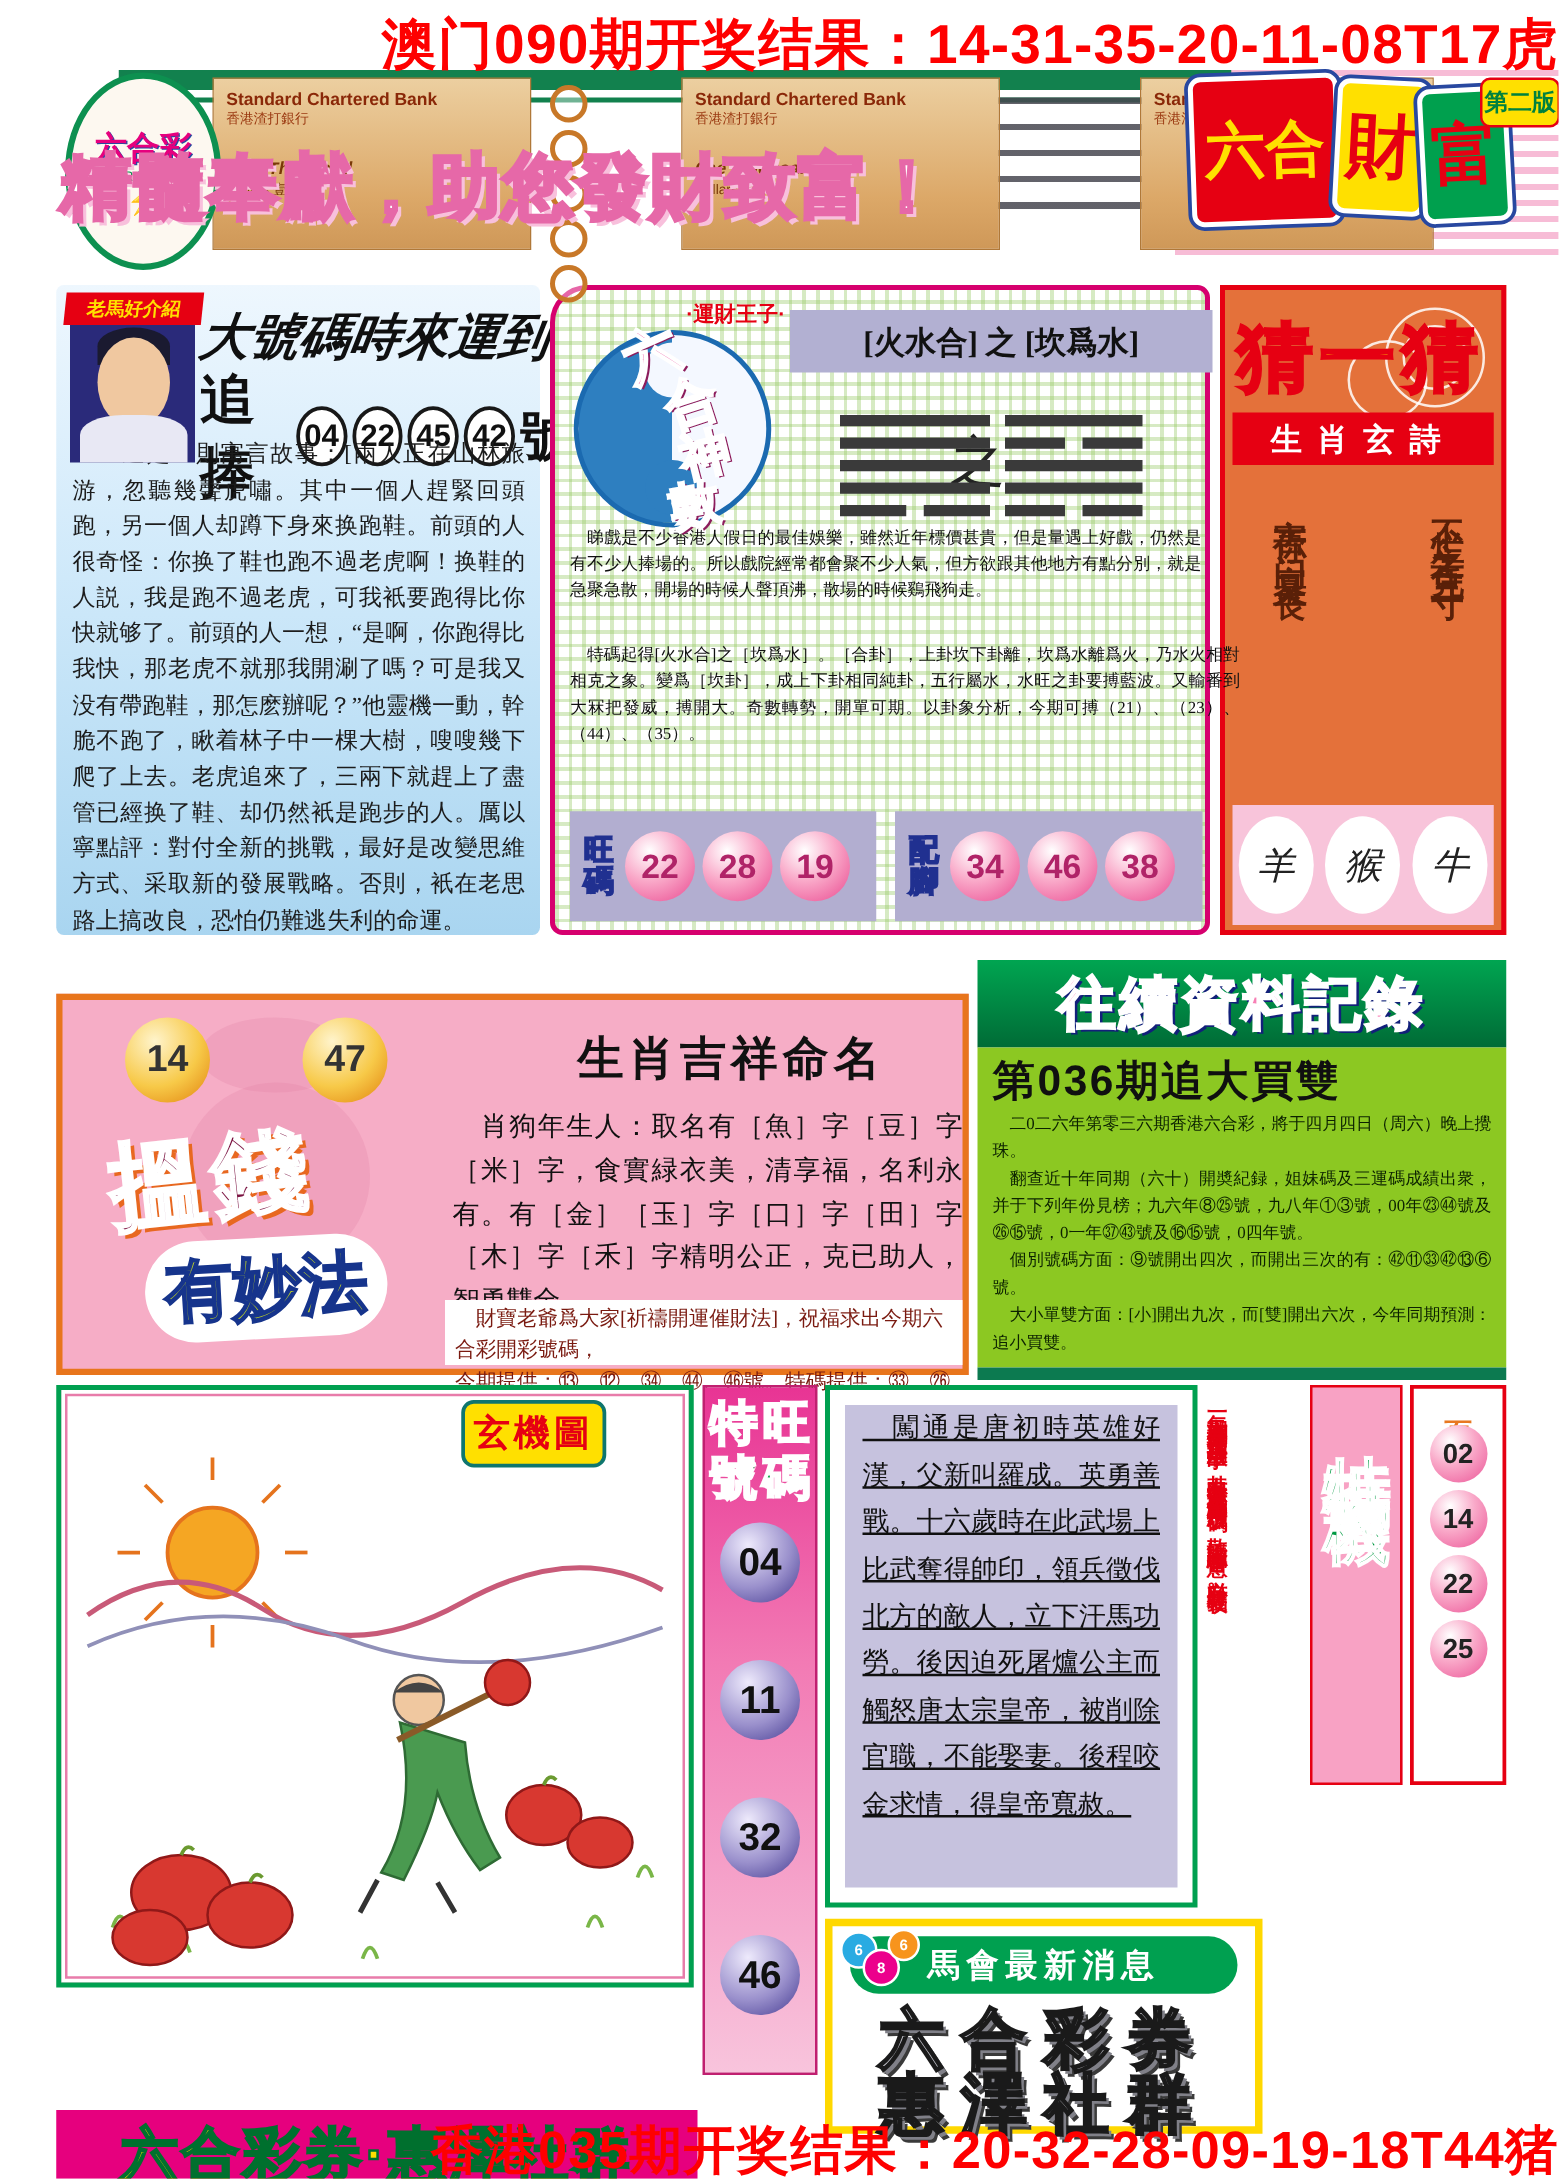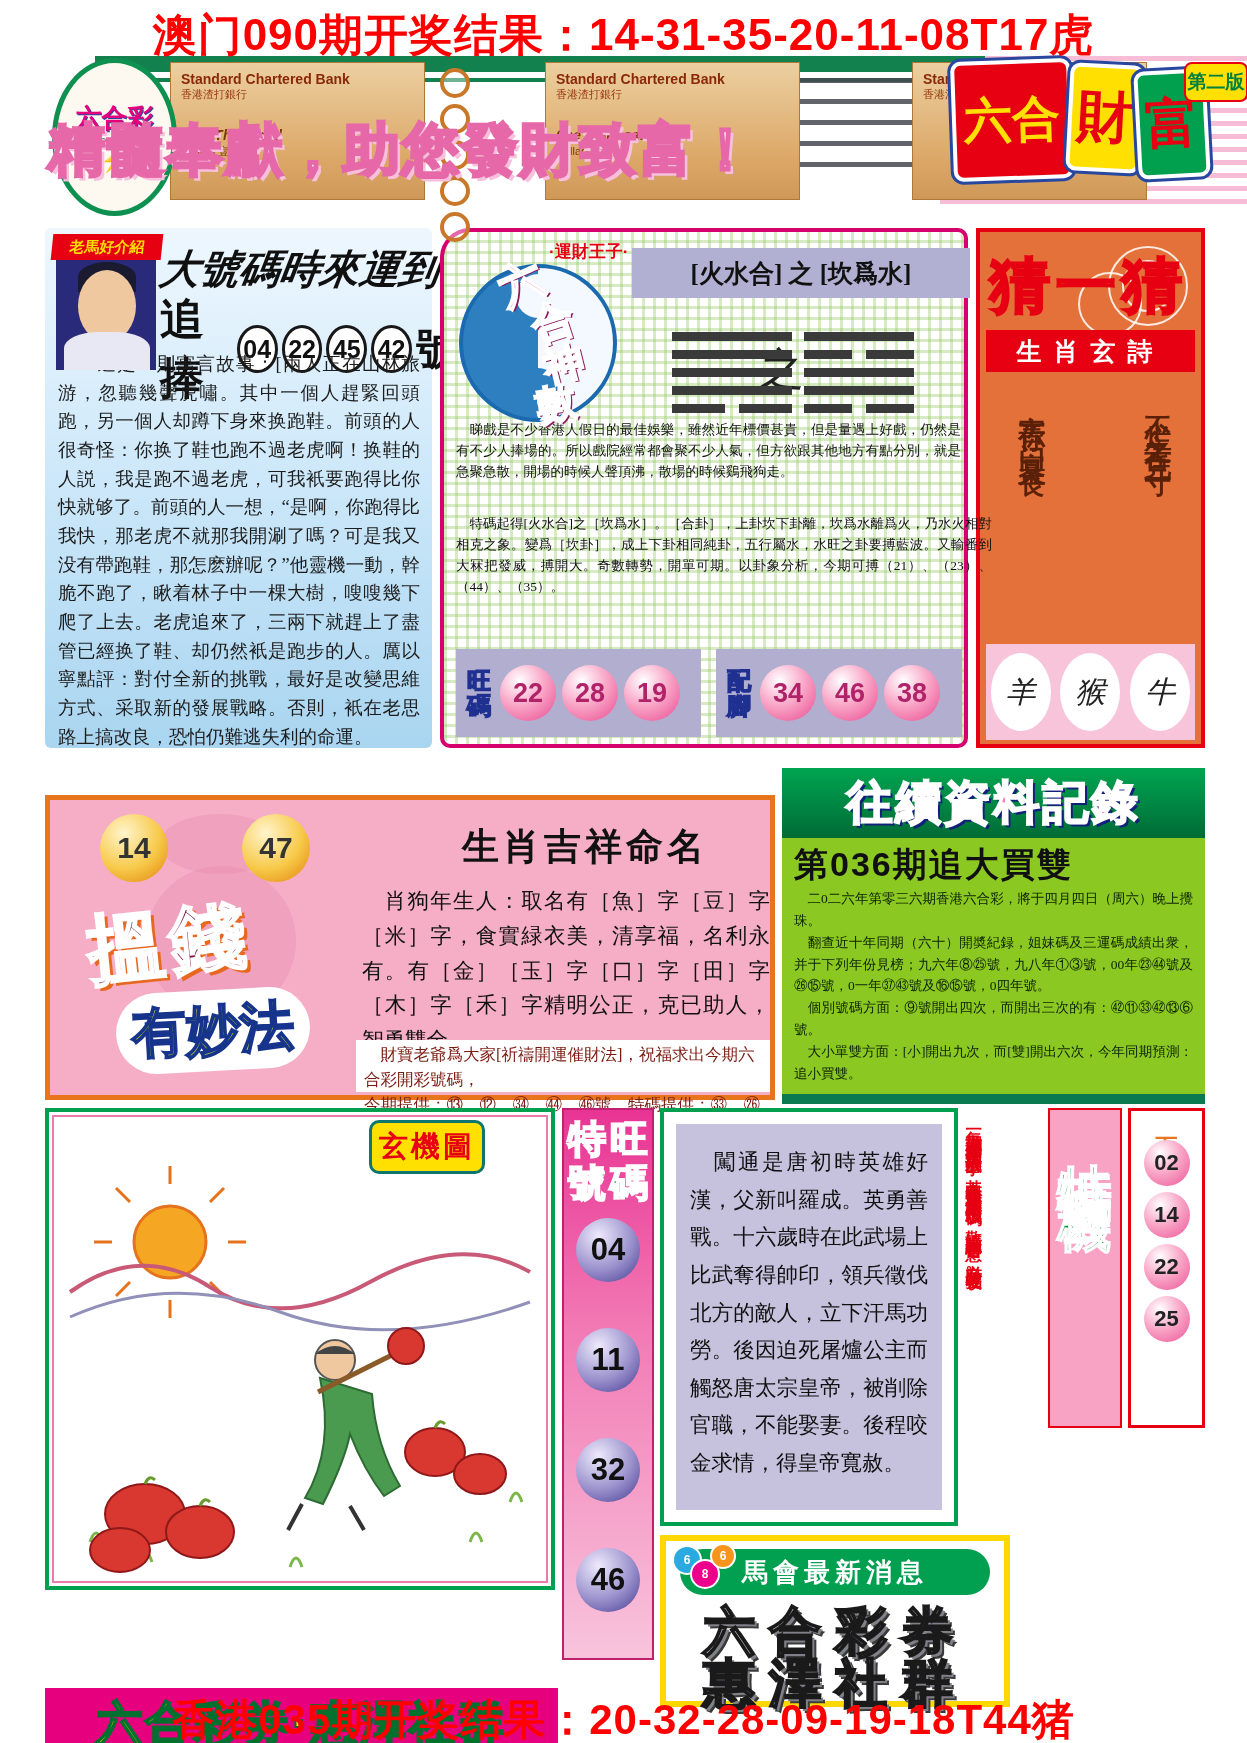--- a/index.html
+++ b/index.html
@@ -1,20 +1,20 @@
 <!DOCTYPE html>
 <html><head>
 <meta charset="utf-8">
 <style>
   html,body{margin:0;padding:0;background:#ffffff;}
   #page{position:relative;width:1247px;height:1743px;background:#fff;overflow:hidden;
         font-family:"Liberation Sans",sans-serif;}
   .abs{position:absolute;}
   .serif{font-family:"Liberation Serif",serif;}
-  .redline{width:100%;text-align:center;font-weight:bold;font-size:44px;color:#fe0000;z-index:60;letter-spacing:1px;}
+  .redline{width:100%;text-align:right;font-weight:bold;font-size:44px;color:#fe0000;z-index:60;letter-spacing:1px;}
   
   .greenband{background:#12814e;}
   .pinkstripes{background:repeating-linear-gradient(180deg,#f7bcd6 0 5px,#ffffff 5px 13px);}
   .darklines{background:repeating-linear-gradient(180deg,#474750 0 5px,rgba(0,0,0,0) 5px 21px);opacity:.85;}
   .logo-oval{width:115px;height:148px;border-radius:50%;border:5px solid #0d9050;background:#fdf8f0;z-index:20;
              display:flex;flex-direction:column;align-items:center;justify-content:center;}
   .logo-cn{font-size:26px;font-weight:900;color:#e6007e;text-shadow:1px 1px 0 #2848a0;}
   .logo-en{font-size:11px;font-weight:normal;color:#0d9050;letter-spacing:3px;}
   .note{background:linear-gradient(180deg,#eccfa0,#dca868 70%,#cf9858);border:1px solid #b07838;z-index:1;
         padding:8px 10px;box-sizing:border-box;}
@@ -349,21 +349,21 @@
       <span>碼</span>
     </div>
     <div class="abs ballpurple" style="left:12px;top:108px;">04</div>
     <div class="abs ballpurple" style="left:12px;top:218px;">11</div>
     <div class="abs ballpurple" style="left:12px;top:328px;">32</div>
     <div class="abs ballpurple" style="left:12px;top:438px;">46</div>
   </div>
 
   <div class="abs panel-story" style="left:660px;top:1108px;width:298px;height:418px;box-sizing:border-box;">
     <div class="abs storybox" style="left:12px;top:12px;width:266px;height:386px;">
-      <div class="herotext" style="padding:20px 14px;">　闖通是唐初時英雄好漢，父新叫羅成。英勇善戰。十六歲時在此武場上比武奪得帥印，領兵徵伐北方的敵人，立下汗馬功勞。後因迫死屠爐公主而觸怒唐太宗皇帝，被削除官職，不能娶妻。後程咬金求情，得皇帝寬赦。</div>
+      <div class="herotext" style="padding:0 14px;text-decoration:underline;">　闖通是唐初時英雄好漢，父新叫羅成。英勇善戰。十六歲時在此武場上比武奪得帥印，領兵徵伐北方的敵人，立下汗馬功勞。後因迫死屠爐公主而觸怒唐太宗皇帝，被削除官職，不能娶妻。後程咬金求情，得皇帝寬赦。</div>
     </div>
   </div>
 
   <div class="abs rednote" style="left:962px;top:1118px;height:245px;">每一期本欄將爲各位講述一則故事，其中有微妙之玄機透露當期特別號碼，敬請大家細心留意，必有財福雙收。</div>
 
   <div class="abs strip-tm" style="left:1048px;top:1108px;width:74px;height:320px;box-sizing:border-box;">
     <div class="tmchars">特碼玄機</div>
   </div>
 
   <div class="abs strip-bl" style="left:1128px;top:1108px;width:77px;height:320px;box-sizing:border-box;">

